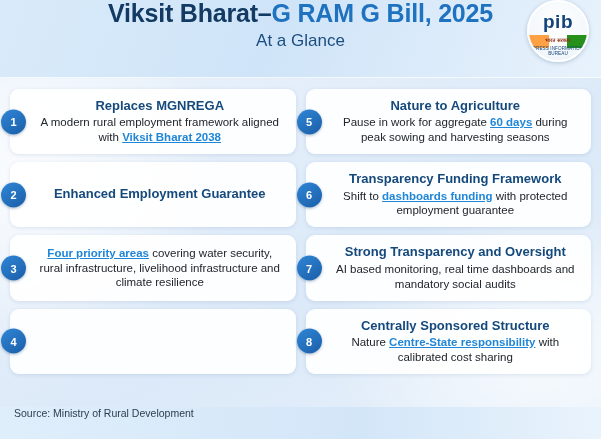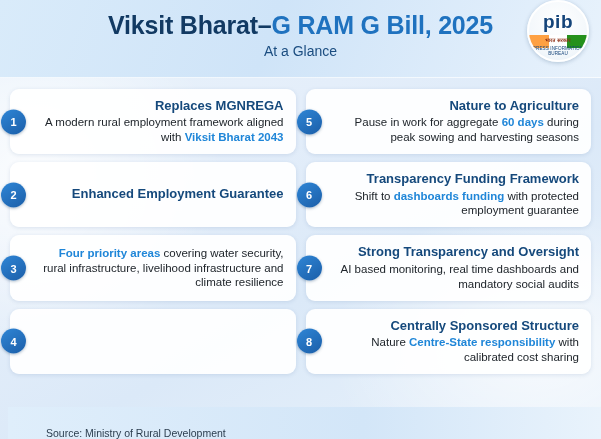--- a/index.html
+++ b/index.html
@@ -34,31 +34,31 @@
   
   .header {
     position: relative;
     height: 78px;
     background: linear-gradient(110deg, #d9ebfa 0%, #cfe4f8 45%, #e8f2fc 100%);
     border-bottom: 1px solid rgba(255,255,255,0.7);
     z-index: 3;
   }
   .title {
     text-align: center;
-    padding-top: 12px;
+    padding-top: 0;
     font-size: 25px;
     font-weight: bold;
     color: #123a63;
     letter-spacing: -0.2px;
     line-height: 1.05;
   }
   .title .hl { color: #1f72bf; }
   .subtitle {
     text-align: center;
-    font-size: 14px;
+    font-size: 17px;
     color: #1b4d80;
     padding-top: 5px;
     font-weight: 500;
   }
 
   
   .logo {
     position: absolute;
     right: 12px; top: 0;
     width: 62px; height: 62px;
@@ -129,45 +129,44 @@
     transform: translateY(-50%);
     width: 25px; height: 25px;
     border-radius: 50%;
     background: linear-gradient(145deg, #2f86d6 0%, #1b5ea8 100%);
     color: #fff;
     font-size: 11px;
     font-weight: bold;
     display: flex; align-items: center; justify-content: center;
     box-shadow: 0 1px 3px rgba(20,60,100,0.35);
   }
-  .card-inner { width: 100%; text-align: right; }
+  .card-inner { width: 100%; text-align: center; }
   .card h3 {
     font-size: 13px;
     font-weight: bold;
     color: #15497c;
     line-height: 1.18;
     margin-bottom: 2px;
   }
   .card p {
     font-size: 11.5px;
     color: #20262c;
     line-height: 1.3;
   }
-  .card p .hl { color: #1f86d8; font-weight: bold; }
+  .card p .hl { color: #1f86d8; font-weight: bold; text-decoration: underline; }
 
   
   .footer {
     position: absolute;
-    left: 8px; right: 0; bottom: 0;
+    left: 0; right: 0; bottom: 0;
     height: 32px;
     background: linear-gradient(90deg, #dfeefb 0%, #d3e6f8 60%, #e9f3fc 100%);
     display: flex;
-    align-items: flex-end;
+    align-items: flex-start;
     z-index: 3;
-    padding-left: 24px;
   }
   .footer .src {
     font-size: 10.5px;
     color: #2c3e4f;
     padding-left: 14px;
   }
 </style>
 </head>
 <body>
 
@@ -186,21 +185,21 @@
       <div class="foot">PRESS INFORMATION BUREAU</div>
     </div>
   </div>
 
   <div class="grid">
 
     <div class="card">
       <div class="badge">1</div>
       <div class="card-inner">
         <h3>Replaces MGNREGA</h3>
-        <p><span>A modern rural employment framework aligned with </span><span class="hl">Viksit Bharat 2043</span><span></span></p>
+        <p><span>A modern rural employment framework aligned with </span><span class="hl">Viksit Bharat 2038</span><span></span></p>
       </div>
     </div>
 
     <div class="card">
       <div class="badge">5</div>
       <div class="card-inner">
         <h3>Nature to Agriculture</h3>
         <p><span>Pause in work for aggregate </span><span class="hl">60 days</span><span> during peak sowing and harvesting seasons</span></p>
       </div>
     </div>

